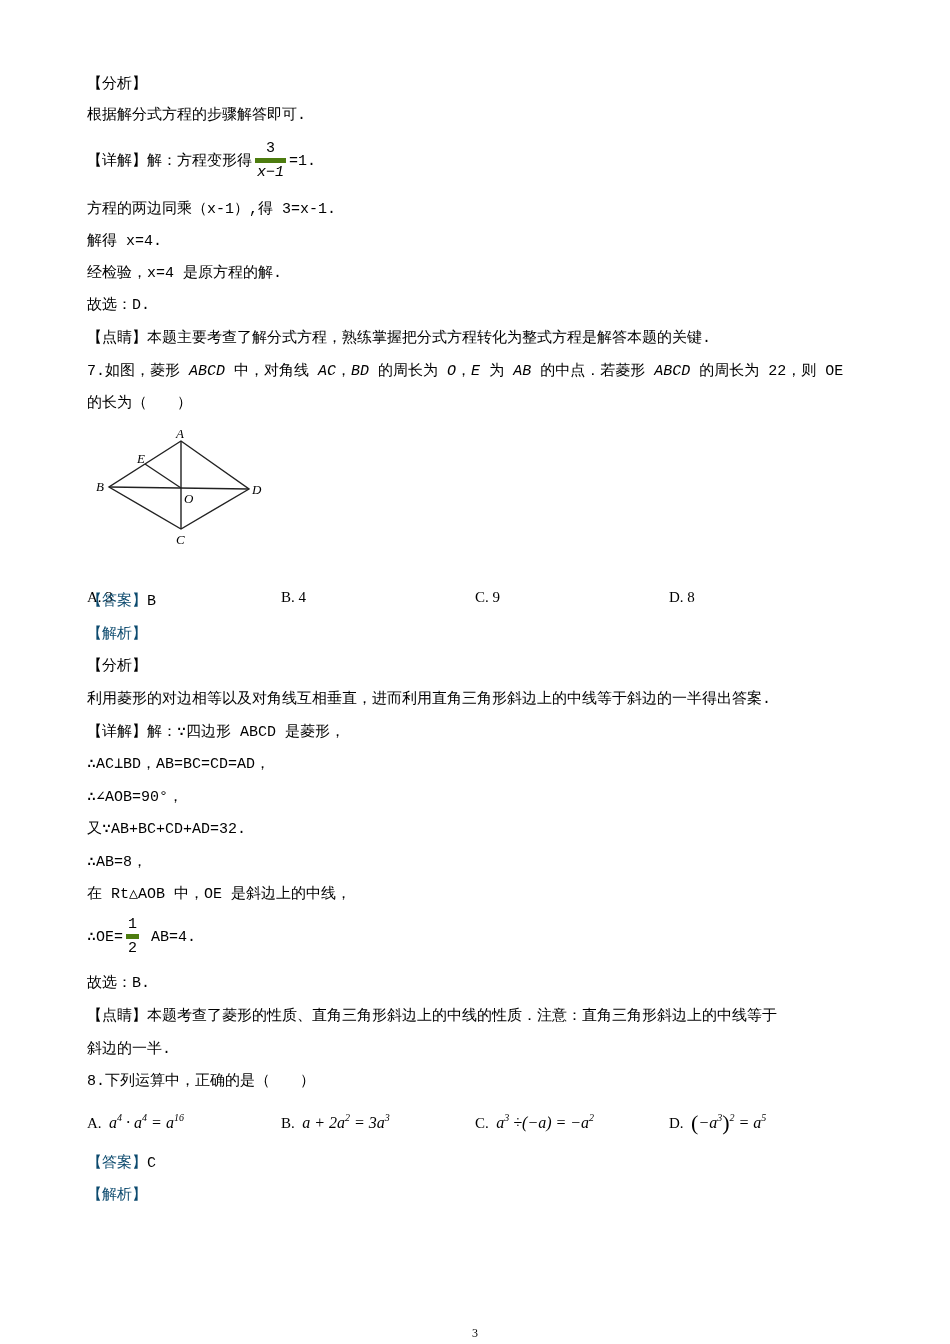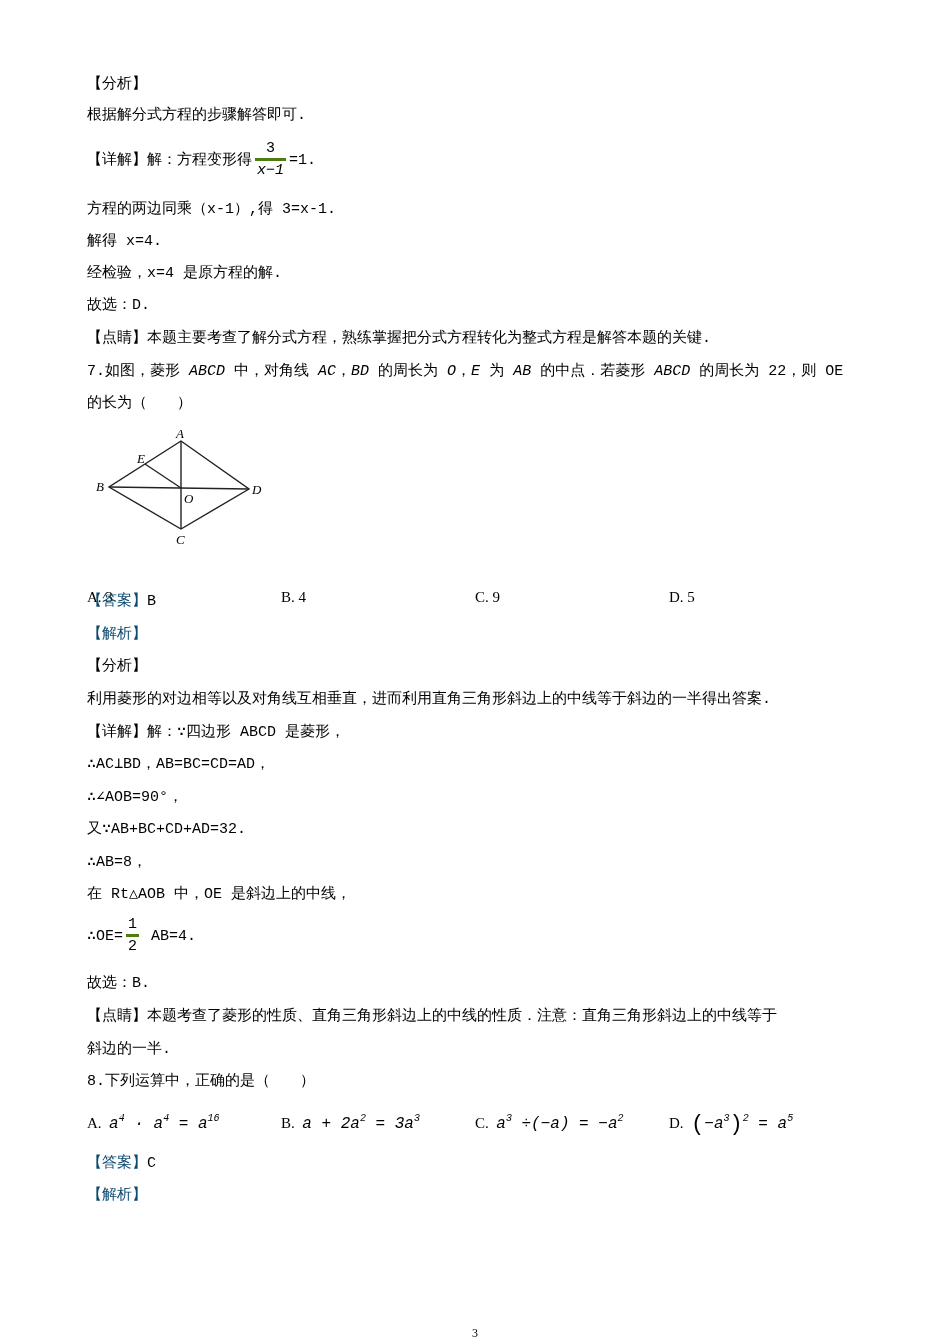--- a/index.html
+++ b/index.html
@@ -7,25 +7,25 @@
     width: 950px; height: 1344px; position: relative; overflow: hidden;
     font-family: "Liberation Serif", "DejaVu Serif", serif;
     color: #000; font-size: 15px;
   }
   .page { position: absolute; left: 0; top: 0; width: 950px; height: 1344px; }
   .line { position: absolute; left: 87px; white-space: nowrap; line-height: 20px; font-family: Liberation Mono, monospace; }
   .blue { color: #0c4a6e; }
   .it { font-style: italic; }
   .frac { display: inline-block; vertical-align: middle; text-align: center; margin: 0 3px; }
   .frac .num { display: block; padding: 0 2px; line-height: 18px; }
-  .frac .den { display: block; border-top: 3px solid #4d7c0f; padding: 0 2px; line-height: 20px; }
+  .frac .den { display: block; border-top: 5px solid #4d7c0f; padding: 0 2px; line-height: 20px; }
   .opts { position: absolute; left: 87px; width: 800px; height: 24px; }
   .opt { position: absolute; top: 0; white-space: nowrap; line-height: 20px; }
   sup { font-size: 10px; vertical-align: 7px; line-height: 0; }
-  .math { font-style: italic; font-family: Liberation Mono, monospace; font-size: 16px; }
+  .math { font-style: italic; font-family: Liberation Serif, serif; font-size: 16px; }
   .paren { font-size: 22px; font-style: normal; vertical-align: -2px; }
   .pagenum { position: absolute; top: 1326px; left: 0; width: 950px; text-align: center; font-size: 12px; }
   svg text { font-family: "Liberation Serif", serif; font-style: italic; font-size: 13px; }
 </style>
 </head>
 <body>
 
 <div class="page">
 
   <div class="line" style="top:75px">【分析】</div>
@@ -60,21 +60,21 @@
     <text x="86" y="116">C</text>
     <text x="162" y="66">D</text>
     <text x="47" y="35">E</text>
     <text x="94" y="75">O</text>
   </svg>
 
   <div class="opts" style="top:587px">
     <span class="opt" style="left:0">A. 3</span>
     <span class="opt" style="left:194px">B. 4</span>
     <span class="opt" style="left:388px">C. 9</span>
-    <span class="opt" style="left:582px">D. 5</span>
+    <span class="opt" style="left:582px">D. 8</span>
   </div>
 
   <div class="line" style="top:592px">
     <span class="blue">【答案】</span><span>B</span>
   </div>
   <div class="line blue" style="top:625px">【解析】</div>
   <div class="line" style="top:657px">【分析】</div>
   <div class="line" style="top:723px">
     <span>【详解】</span><span>解：∵四边形 ABCD 是菱形，</span>
   </div>

